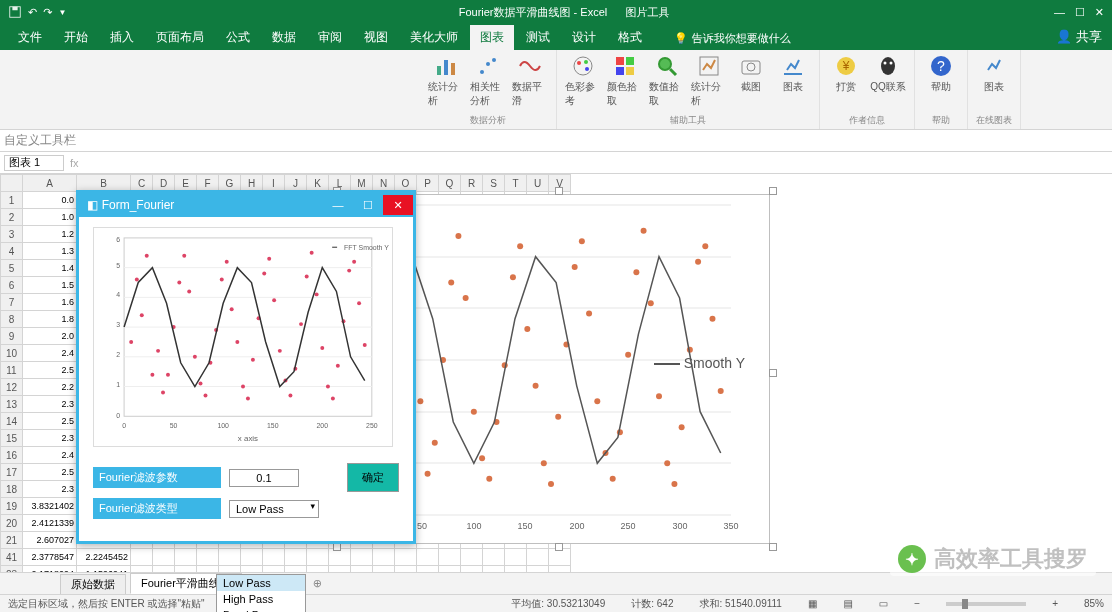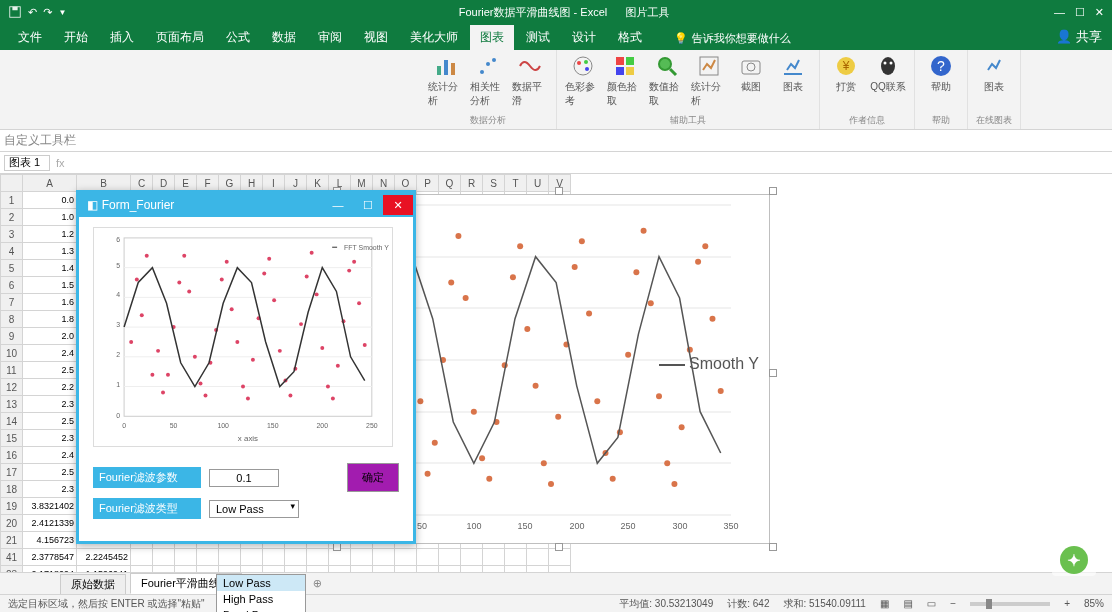--- a/index.html
+++ b/index.html
@@ -14,53 +14,53 @@
 .tab.active { background: #f3f3f3; color: #0f7b3f; }
 .share { margin-left: auto; color: #fff; font-size: 13px; padding: 4px 10px; }
 .ribbon { height: 80px; background: #f3f3f3; border-bottom: 1px solid #d4d4d4; display: flex; }
 .ribbon-gap { width: 420px; flex-shrink:0; }
 .ribbon-group { border-right: 1px solid #e1e1e1; padding: 4px 8px 2px; display: flex; flex-direction: column; align-items: center; }
 .ribbon-btns { display: flex; gap: 6px; flex: 1; }
 .ribbon-btn { display: flex; flex-direction: column; align-items: center; font-size: 10px; color: #555; cursor: pointer; width: 36px; }
 .ribbon-icon { width: 24px; height: 24px; margin-bottom: 2px; }
 .ribbon-label { font-size: 9px; color: #888; margin-top: 2px; }
 .formula-bar { height: 22px; border-bottom: 1px solid #d4d4d4; display: flex; align-items: center; font-size: 11px; padding: 0 4px; background:#fff;}
-.name-box { width: 46px; border: 1px solid #ccc; padding: 1px 4px; font-size: 11px; }
+.name-box { width: 60px; border: 1px solid #ccc; padding: 1px 4px; font-size: 11px; }
 .grid-area { position: relative; height: 440px; background: #fff; overflow: hidden; }
 table.sheet { border-collapse: collapse; font-size: 10px; position: absolute; top: 0; left: 0; }
 table.sheet th, table.sheet td { border: 1px solid #d4d4d4; height: 17px; padding: 0 2px; text-align: center; min-width: 22px; }
 table.sheet th { background: #f0f0f0; font-weight: normal; color: #555; }
 table.sheet td.data { text-align: right; min-width: 54px; font-size: 9px; }
 .chart-embed { position: absolute; left: 340px; top: 20px; width: 430px; height: 350px; border: 1px solid #bfbfbf; background: #fff; }
 .chart-handles { position: absolute; inset: -4px; pointer-events: none; }
 .handle { position: absolute; width: 8px; height: 8px; background: #fff; border: 1px solid #999; }
 .dialog { position: absolute; left: 76px; top: 16px; width: 340px; background: #fff; border: 3px solid #3bb6e6; box-shadow: 0 2px 8px rgba(0,0,0,.3); }
 .dlg-title { height: 24px; background: #3bb6e6; color: #fff; display: flex; align-items: center; padding-left: 8px; font-size: 12px; }
 .dlg-title .dlg-ctrls { margin-left: auto; display: flex; }
 .dlg-ctrl { width: 30px; height: 20px; display: flex; align-items: center; justify-content: center; font-size: 11px; }
 .dlg-close { background: #e81123; color: #fff; }
 .dlg-body { padding: 10px 14px 16px; }
 .mini-chart { width: 300px; height: 220px; border: 1px solid #dcdcdc; margin: 0 auto 12px; background: #fff; }
 .dlg-row { display: flex; align-items: center; gap: 8px; margin-bottom: 6px; }
-.dlg-lbl { background: #3bb6e6; color: #fff; font-size: 11px; padding: 3px 6px; width: 108px; }
+.dlg-lbl { background: #3bb6e6; color: #fff; font-size: 11px; padding: 3px 6px; width: 128px; }
 .dlg-inp { border: 1px solid #999; font-size: 11px; padding: 2px 6px; width: 70px; text-align: center; }
-.dlg-btn { border: 1px solid #999; font-size: 11px; padding: 6px 14px; background: #a21caf; cursor: pointer; margin-left: auto; }
+.dlg-btn { border: 1px solid #999; font-size: 11px; padding: 6px 14px; background: #14b8a6; cursor: pointer; margin-left: auto; }
 .dropdown { position: absolute; left: 216px; top: 400px; width: 90px; background: #fff; border: 1px solid #999; font-size: 11px; z-index: 40; }
 .dropdown div { padding: 2px 6px; cursor: pointer; }
 .dropdown div.sel { background: #cde8f6; }
 .sheet-tabs { position: absolute; bottom: 18px; left: 0; right: 0; height: 22px; background: #f3f3f3; border-top: 1px solid #d4d4d4; display: flex; align-items: center; font-size: 11px; padding-left: 60px; gap: 4px; }
 .sheet-tab { padding: 2px 10px; border: 1px solid #ccc; border-bottom: none; background: #eee; cursor: pointer; }
 .sheet-tab.active { background: #fff; border-bottom: 1px solid #fff; }
 .status-bar { position: absolute; bottom: 0; left: 0; right: 0; height: 18px; background: #f3f3f3; border-top: 1px solid #d4d4d4; display: flex; align-items: center; font-size: 10px; color: #555; padding: 0 8px; gap: 16px; }
-.status-bar .right { margin-left: auto; display: flex; gap: 14px; align-items: center; }
+.status-bar .right { margin-left: auto; display: flex; gap: 26px; align-items: center; }
 .zoom-slider { width: 80px; height: 4px; background: #ccc; position: relative; }
 .zoom-thumb { position: absolute; top: -3px; left: 16px; width: 6px; height: 10px; background: #888; }
 .watermark { position: absolute; right: 16px; bottom: 36px; display: flex; align-items: center; gap: 8px; font-size: 22px; color: #c0c0c0; font-weight: bold; z-index: 60; background: rgba(255,255,255,.6); padding: 2px 8px; border-radius: 4px;}
 .wm-icon { width: 28px; height: 28px; border-radius: 50%; background: #6ac04f; display: flex; align-items: center; justify-content: center; color: #fff; font-size: 16px; }
-.legend { position: absolute; right: 10px; top: 160px; font-size: 16px; color: #555; }
+.legend { position: absolute; right: 24px; top: 160px; font-size: 14px; color: #555; }
 .legend-line { display: inline-block; width: 26px; height: 2px; background: #555; vertical-align: middle; margin-right: 4px;}
 .tell-me { margin-left:12px; color:#fff; font-size:11px; padding:4px 8px; display:flex; align-items:center; gap:4px;}
 </style>
 </head>
 <body>
 
 <div class="titlebar">
   <div class="qat">
     <svg class="qat-icon" viewBox="0 0 16 16">
         <rect x="2" y="2" width="12" height="12" fill="none" stroke="#fff"></rect>
@@ -755,21 +755,21 @@
           <td></td>
           <td></td>
           <td></td>
           <td></td>
           <td></td>
           <td></td>
           <td></td>
         </tr>
         <tr>
           <th>21</th>
-          <td class="data">4.156723</td>
+          <td class="data">2.607027</td>
           <td class="data">1.2048301</td>
           <td></td>
           <td></td>
           <td></td>
           <td></td>
           <td></td>
           <td></td>
           <td></td>
           <td></td>
           <td></td>
@@ -1119,13 +1119,14 @@
     <div class="zoom-slider">
         <div class="zoom-thumb"></div>
       </div>
     <span>+</span>
     <span>85%</span>
   </div>
 </div>
 
 <div class="watermark">
   <div class="wm-icon">✦</div>
+  <span>高效率工具搜罗</span>
 </div>
 
 </body></html>

